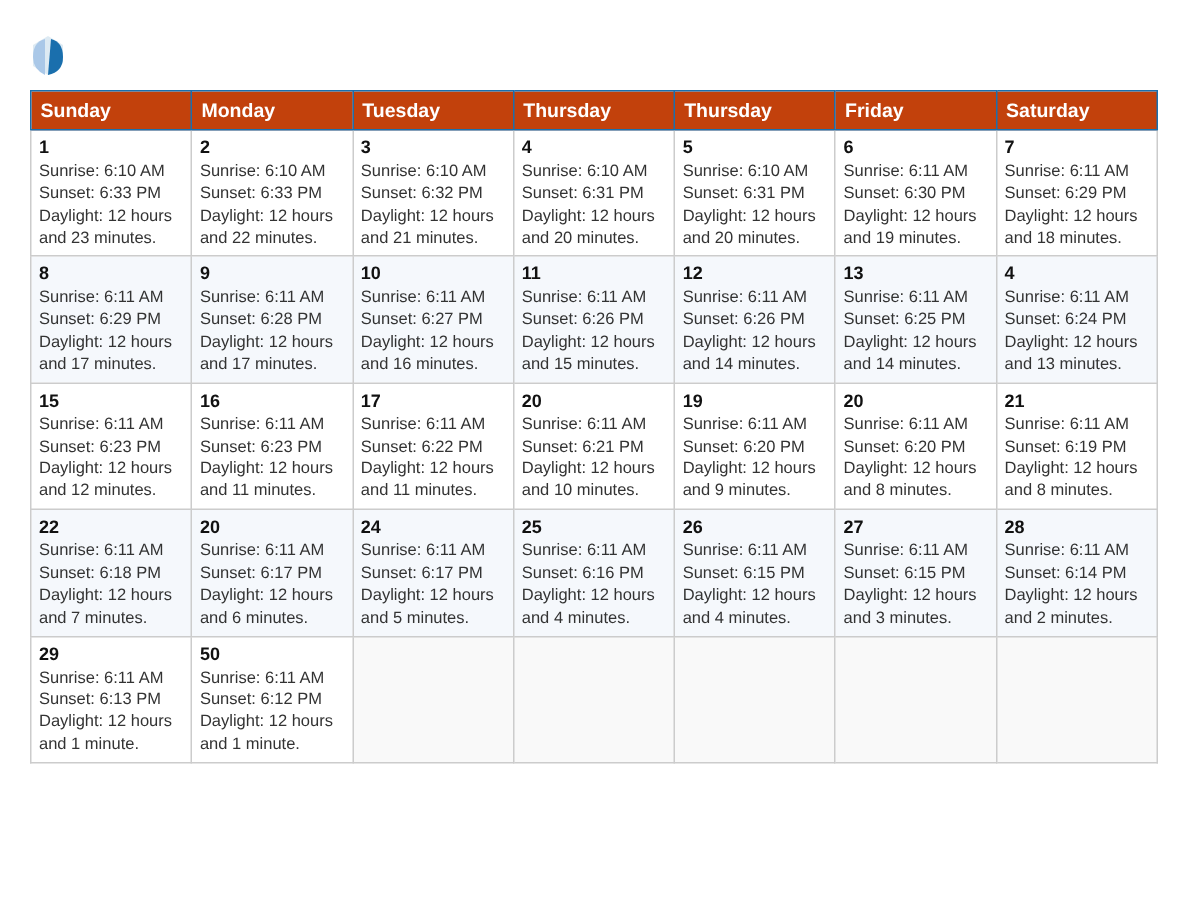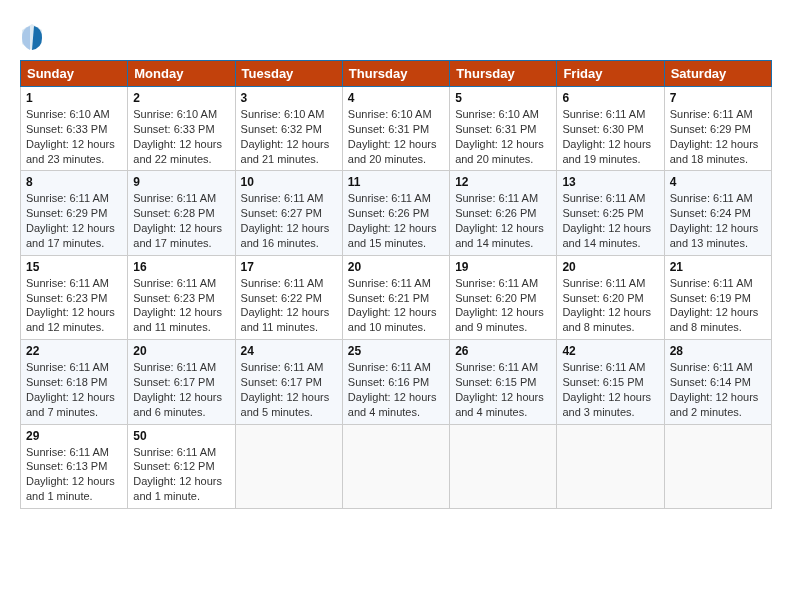--- a/index.html
+++ b/index.html
@@ -235,21 +235,21 @@
           </td>
           <td>
             <span class="day-num">25</span>
             <div class="cell-content">Sunrise: 6:11 AM<br>Sunset: 6:16 PM<br>Daylight: 12 hours and 4 minutes.</div>
           </td>
           <td>
             <span class="day-num">26</span>
             <div class="cell-content">Sunrise: 6:11 AM<br>Sunset: 6:15 PM<br>Daylight: 12 hours and 4 minutes.</div>
           </td>
           <td>
-            <span class="day-num">42</span>
+            <span class="day-num">27</span>
             <div class="cell-content">Sunrise: 6:11 AM<br>Sunset: 6:15 PM<br>Daylight: 12 hours and 3 minutes.</div>
           </td>
           <td>
             <span class="day-num">28</span>
             <div class="cell-content">Sunrise: 6:11 AM<br>Sunset: 6:14 PM<br>Daylight: 12 hours and 2 minutes.</div>
           </td>
         </tr>
         <tr>
           <td>
             <span class="day-num">29</span>

